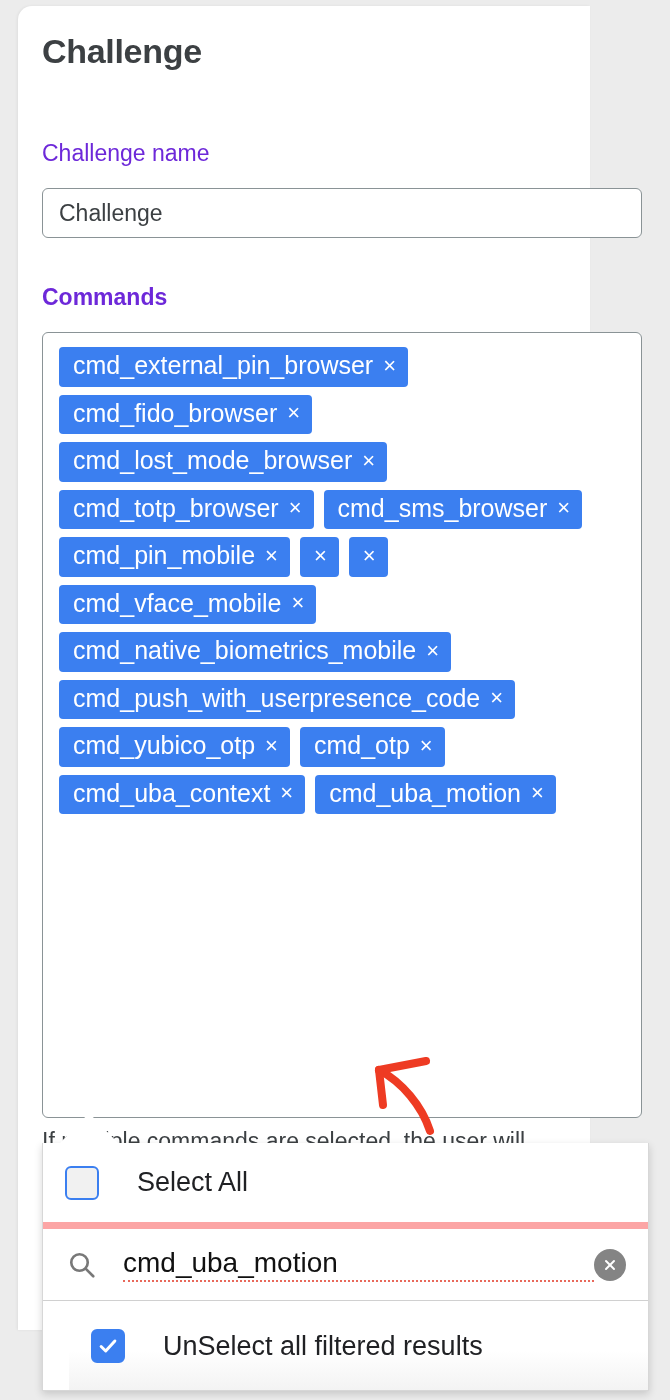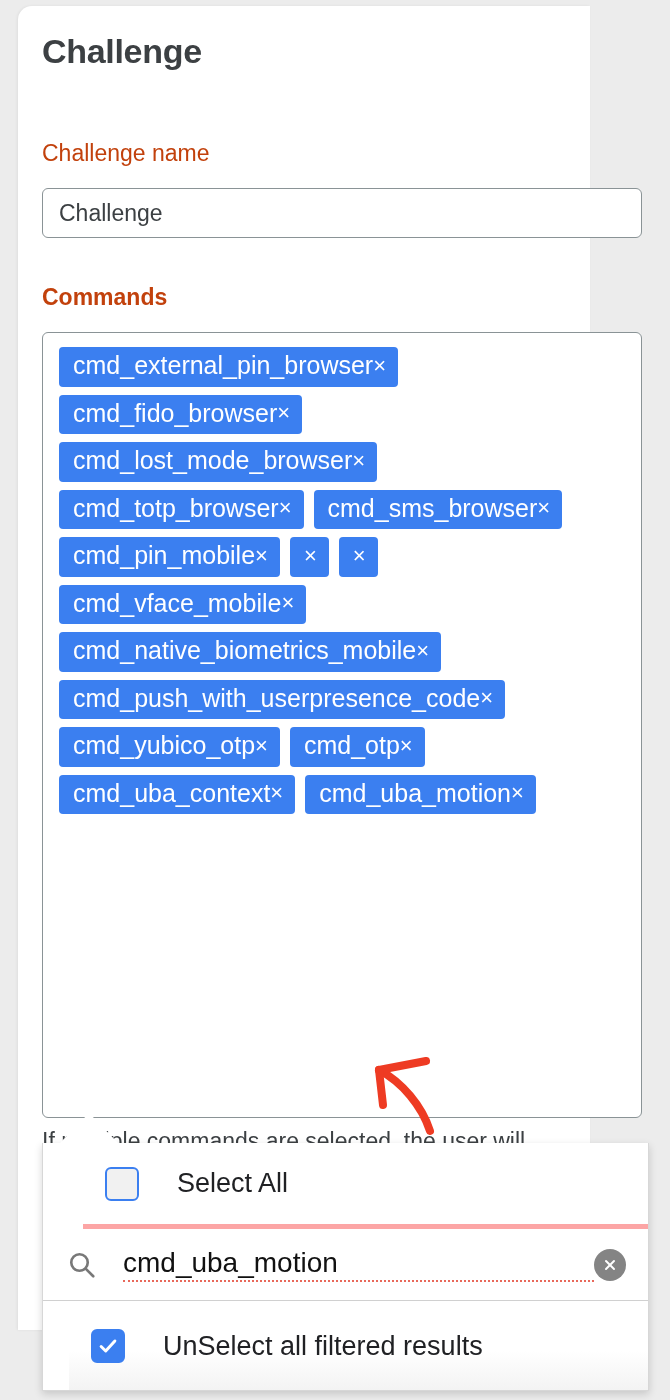--- a/index.html
+++ b/index.html
@@ -35,21 +35,21 @@
     font-size: 34px;
     font-weight: bold;
     color: #3c4043;
     letter-spacing: -0.3px;
   }
 
   .field-label {
     position: absolute;
     left: 24px;
     font-size: 23px;
-    color: #c2410c;
+    color: #6d28d9;
     font-weight: 400;
   }
   .label-challenge-name { top: 134px; }
   .label-commands { top: 278px; font-weight: bold; }
 
   
   .text-input {
     position: absolute;
     left: 24px;
     top: 182px;
@@ -82,20 +82,21 @@
   .chips {
     display: flex;
     flex-wrap: wrap;
     align-content: flex-start;
     gap: 8px 10px;
   }
 
   .chip {
     display: inline-flex;
     align-items: center;
+    gap: 10px;
     background: #3b7ff0;
     color: #ffffff;
     border-radius: 4px;
     padding: 5px 12px 7px 14px;
     font-size: 25px;
     line-height: 1.1;
     white-space: nowrap;
     cursor: pointer;
     font-family: "Liberation Sans", sans-serif;
   }
@@ -155,21 +156,21 @@
     z-index: 21;
   }
 
   .dd-row {
     display: flex;
     align-items: center;
     padding: 0 22px;
     position: relative;
   }
 
-  .dd-row-select-all { height: 86px; border-bottom: 5px solid #fca5a5; margin-left: 40px; }
+  .dd-row-select-all { height: 86px; border-bottom: 7px solid #fca5a5; }
   .dd-row-search { height: 72px; border-bottom: 1px solid #d0d0d0; }
   .dd-row-unselect {
     height: 90px;
     background: linear-gradient(to bottom, #ffffff 0%, #ffffff 55%, #f3f3f3 100%);
     margin-left: 26px;
   }
 
   .checkbox {
     width: 34px;
     height: 34px;

